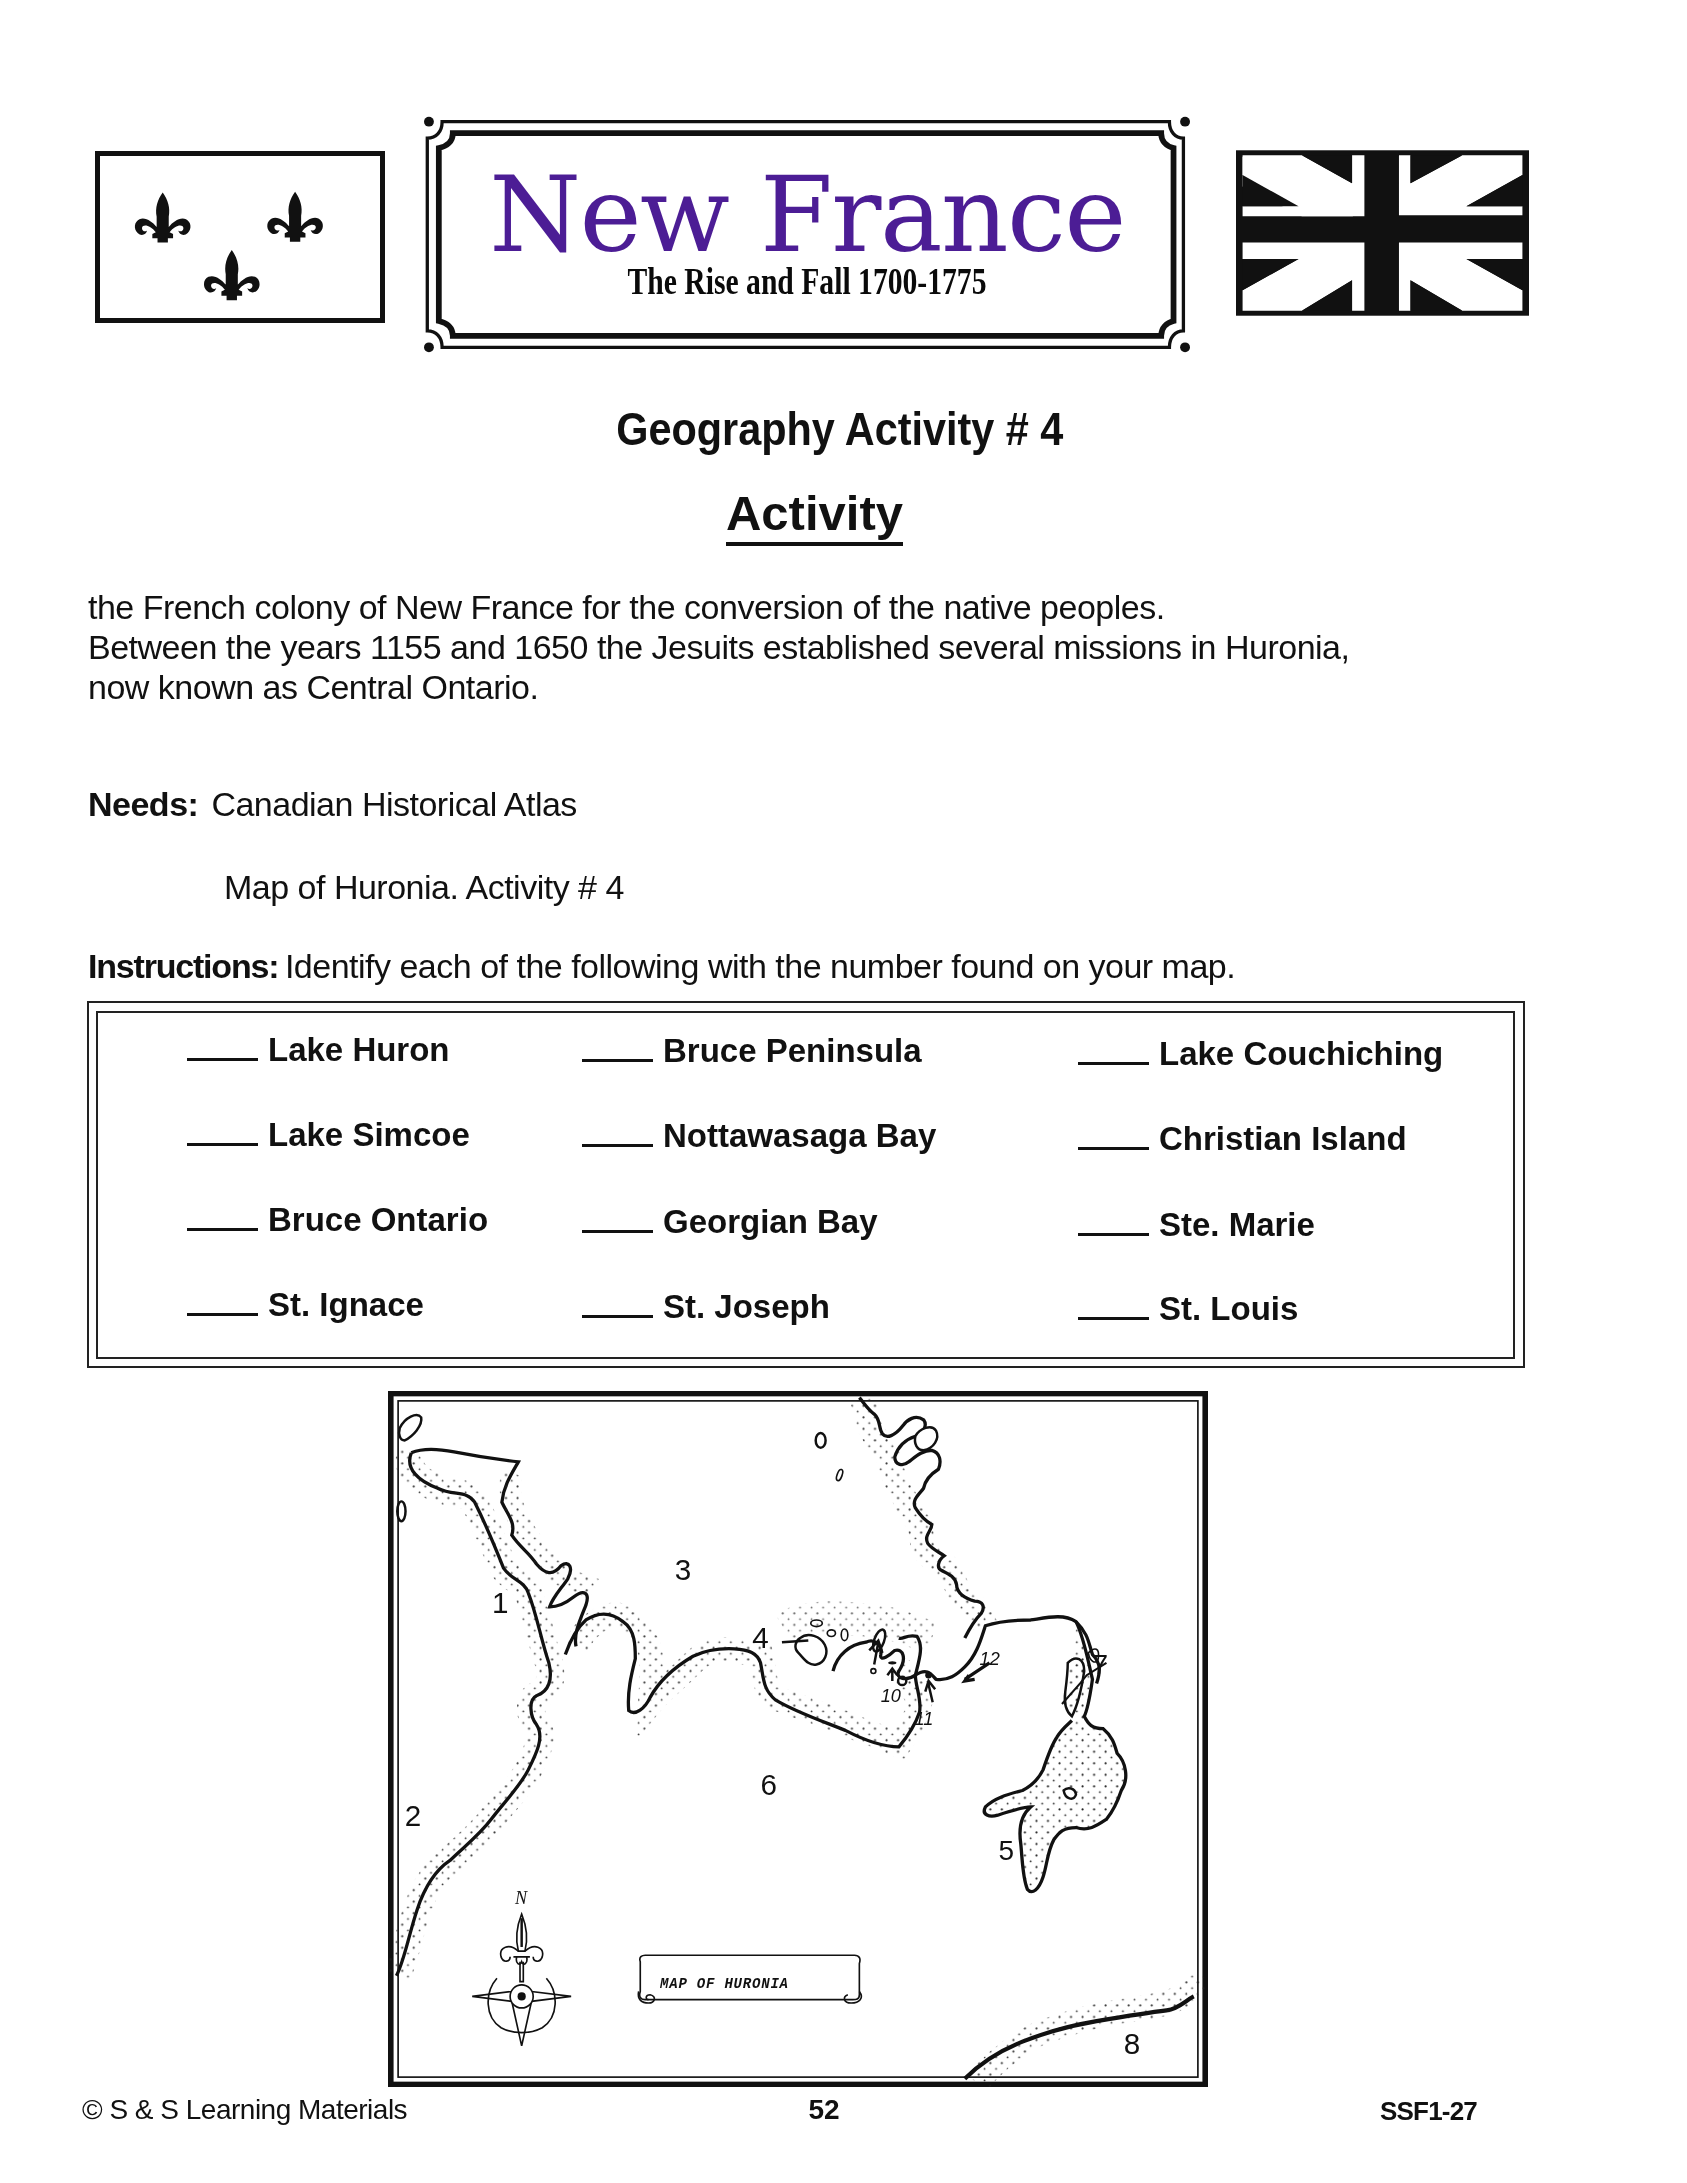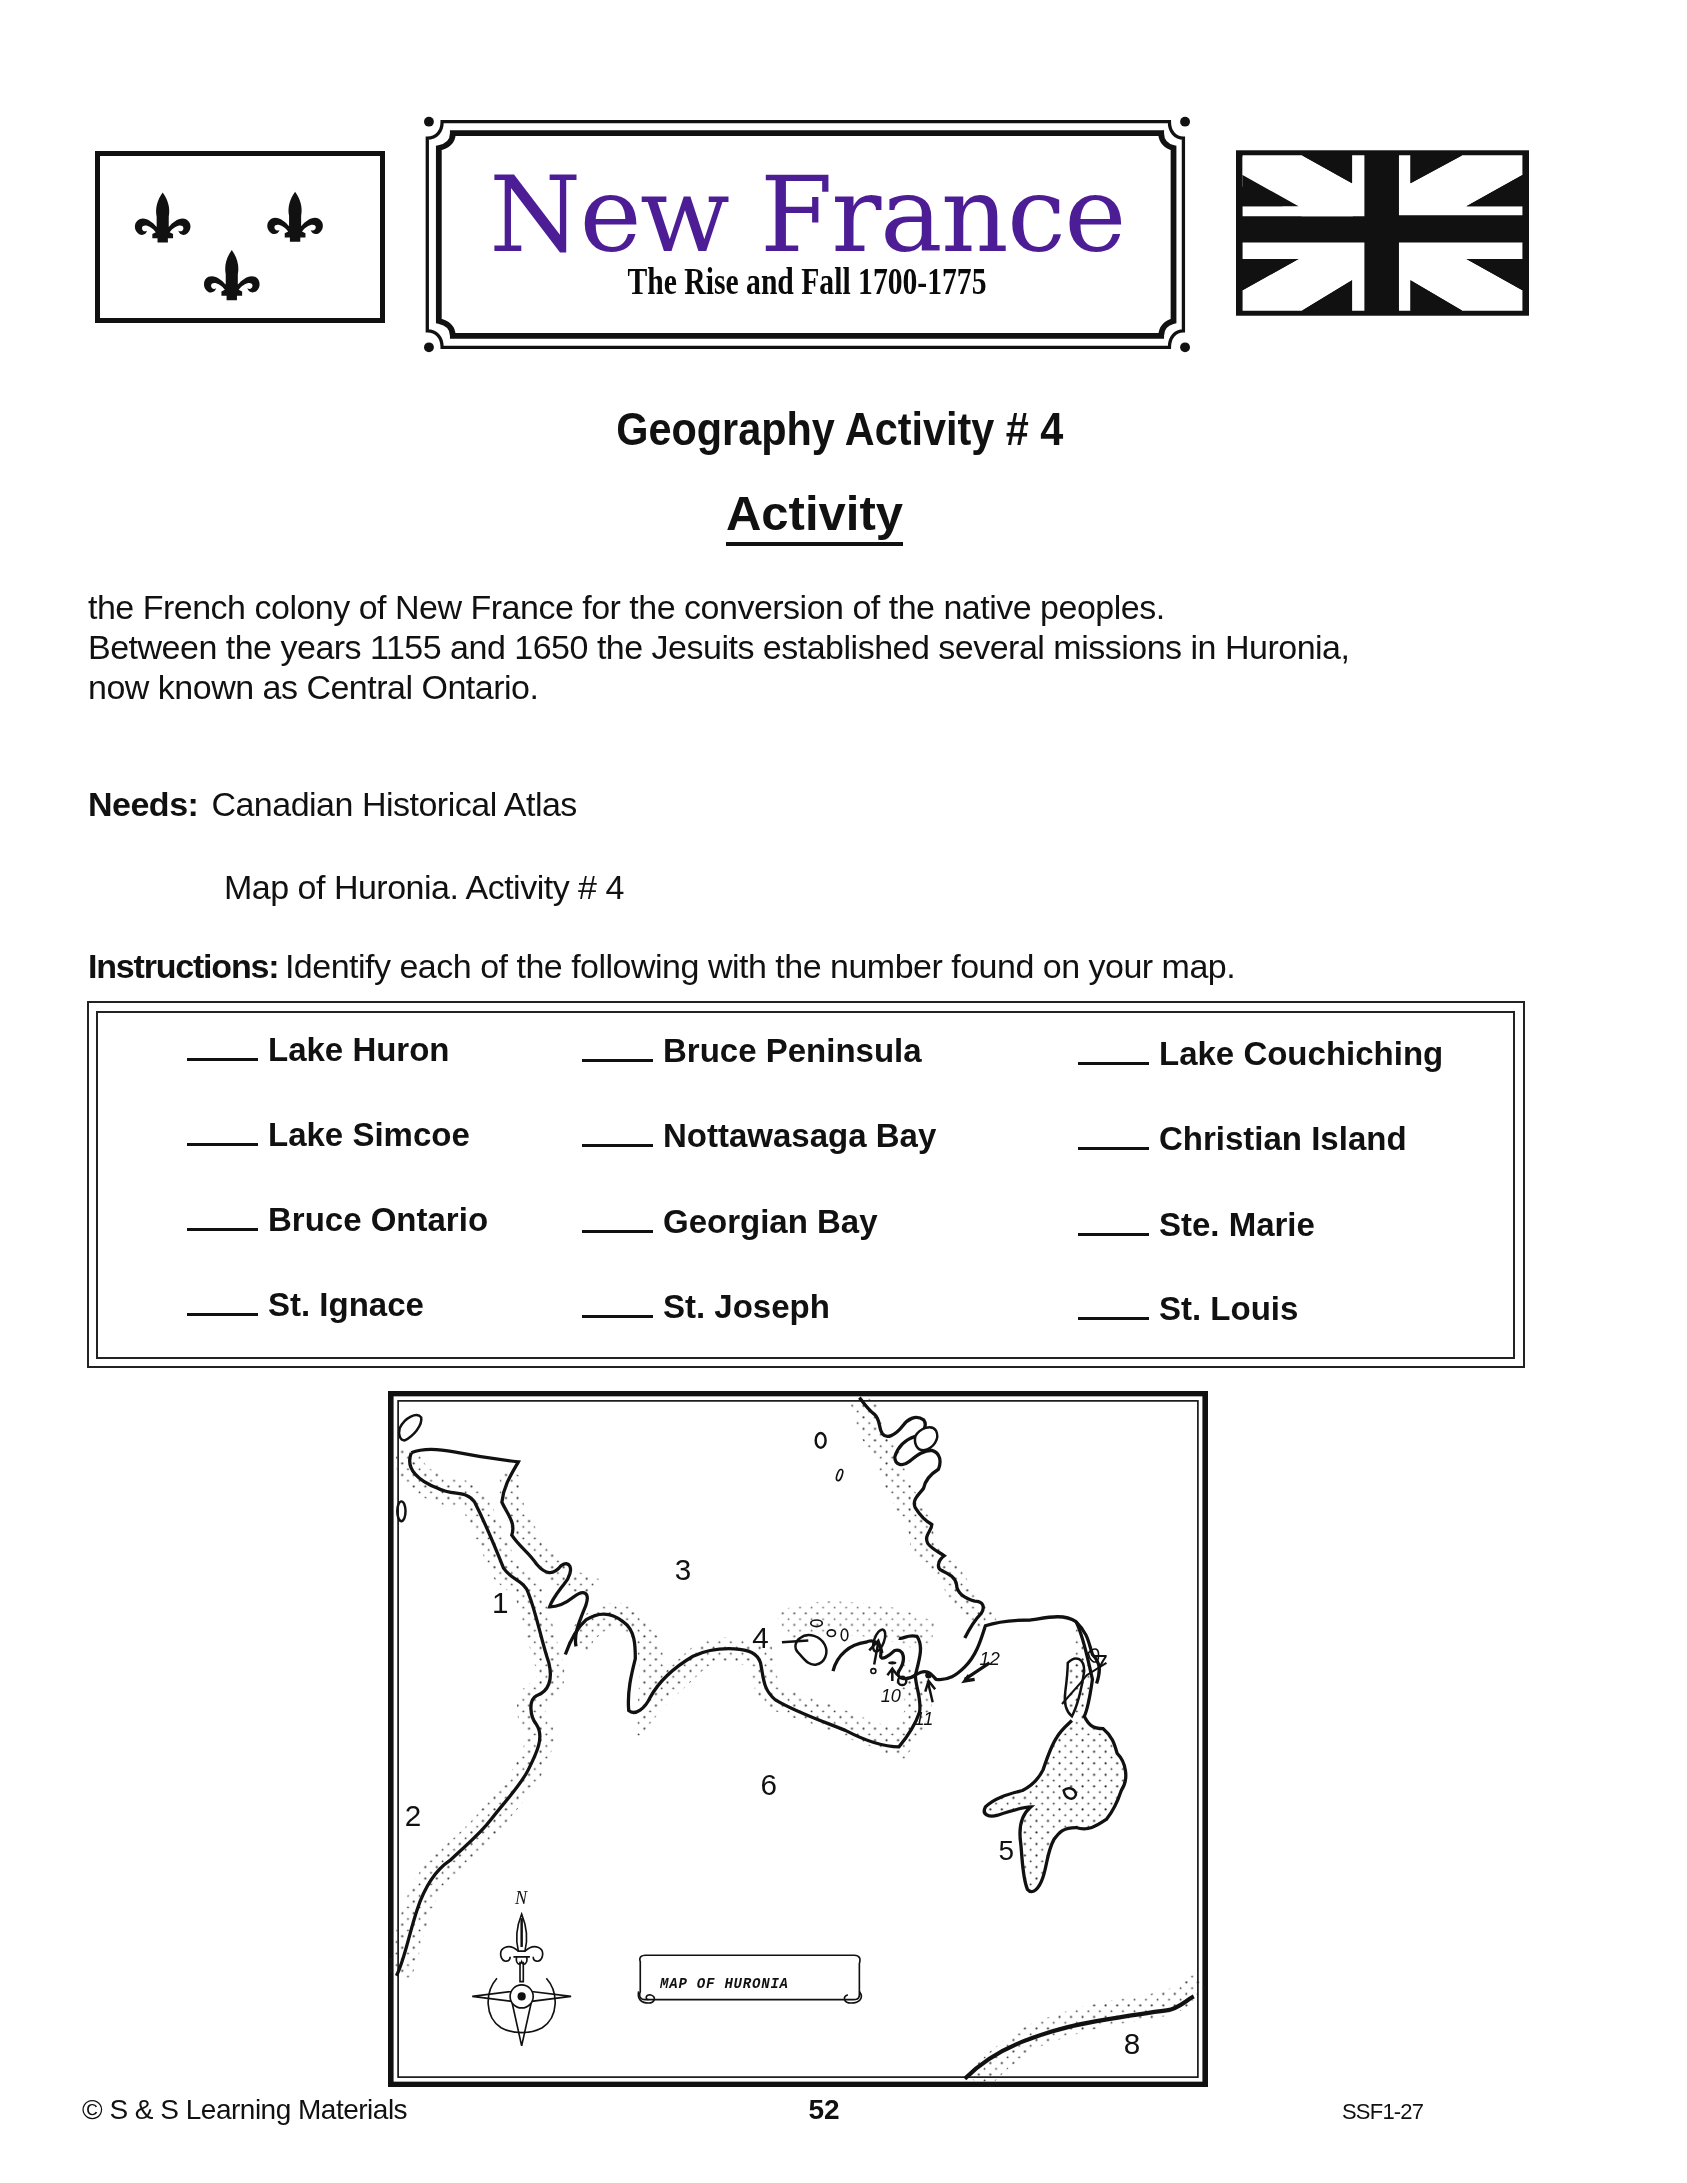--- a/index.html
+++ b/index.html
@@ -71,21 +71,21 @@
 
   
   .map-frame {
     left: 388px; top: 1391px; width: 820px; height: 696px;
   }
   .map-frame svg { position: absolute; left: 0; top: 0; }
 
   
   .footer-left { left: 82px; top: 2093px; font-size: 28px; line-height: 33px; white-space: nowrap; letter-spacing: -0.5px; }
   .footer-center { left: 783px; top: 2093px; width: 82px; text-align: center; font-weight: bold; font-size: 28px; line-height: 33px; }
-  .footer-right { left: 1342px; top: 2095px; font-size: 22px; line-height: 33px; white-space: nowrap; letter-spacing: -0.8px; }
+  .footer-right { left: 1380px; top: 2095px; font-size: 26px; line-height: 33px; white-space: nowrap; letter-spacing: -0.8px; font-weight: bold; }
 </style>
 </head>
 <body>
 
 <div class="abs flag-fr">
   <svg width="280" height="162" viewBox="0 0 340 197">
     <defs>
       <g id="fleur">
         <path d="M0,-32 C6,-24 9,-14 7,-4 L7,8 C12,2 20,-4 27,-1 C33,2 34,10 29,15 C25,19 19,17 18,12 C20,14 24,13 24,9 C23,4 14,6 8,14 L12,16 L12,21 L6,21 L6,26 L-6,26 L-6,21 L-12,21 L-12,16 L-8,14 C-14,6 -23,4 -24,9 C-24,13 -20,14 -18,12 C-19,17 -25,19 -29,15 C-34,10 -33,2 -27,-1 C-20,-4 -12,2 -7,8 L-7,-4 C-9,-14 -6,-24 0,-32 Z" fill="#111"></path>
       </g>

